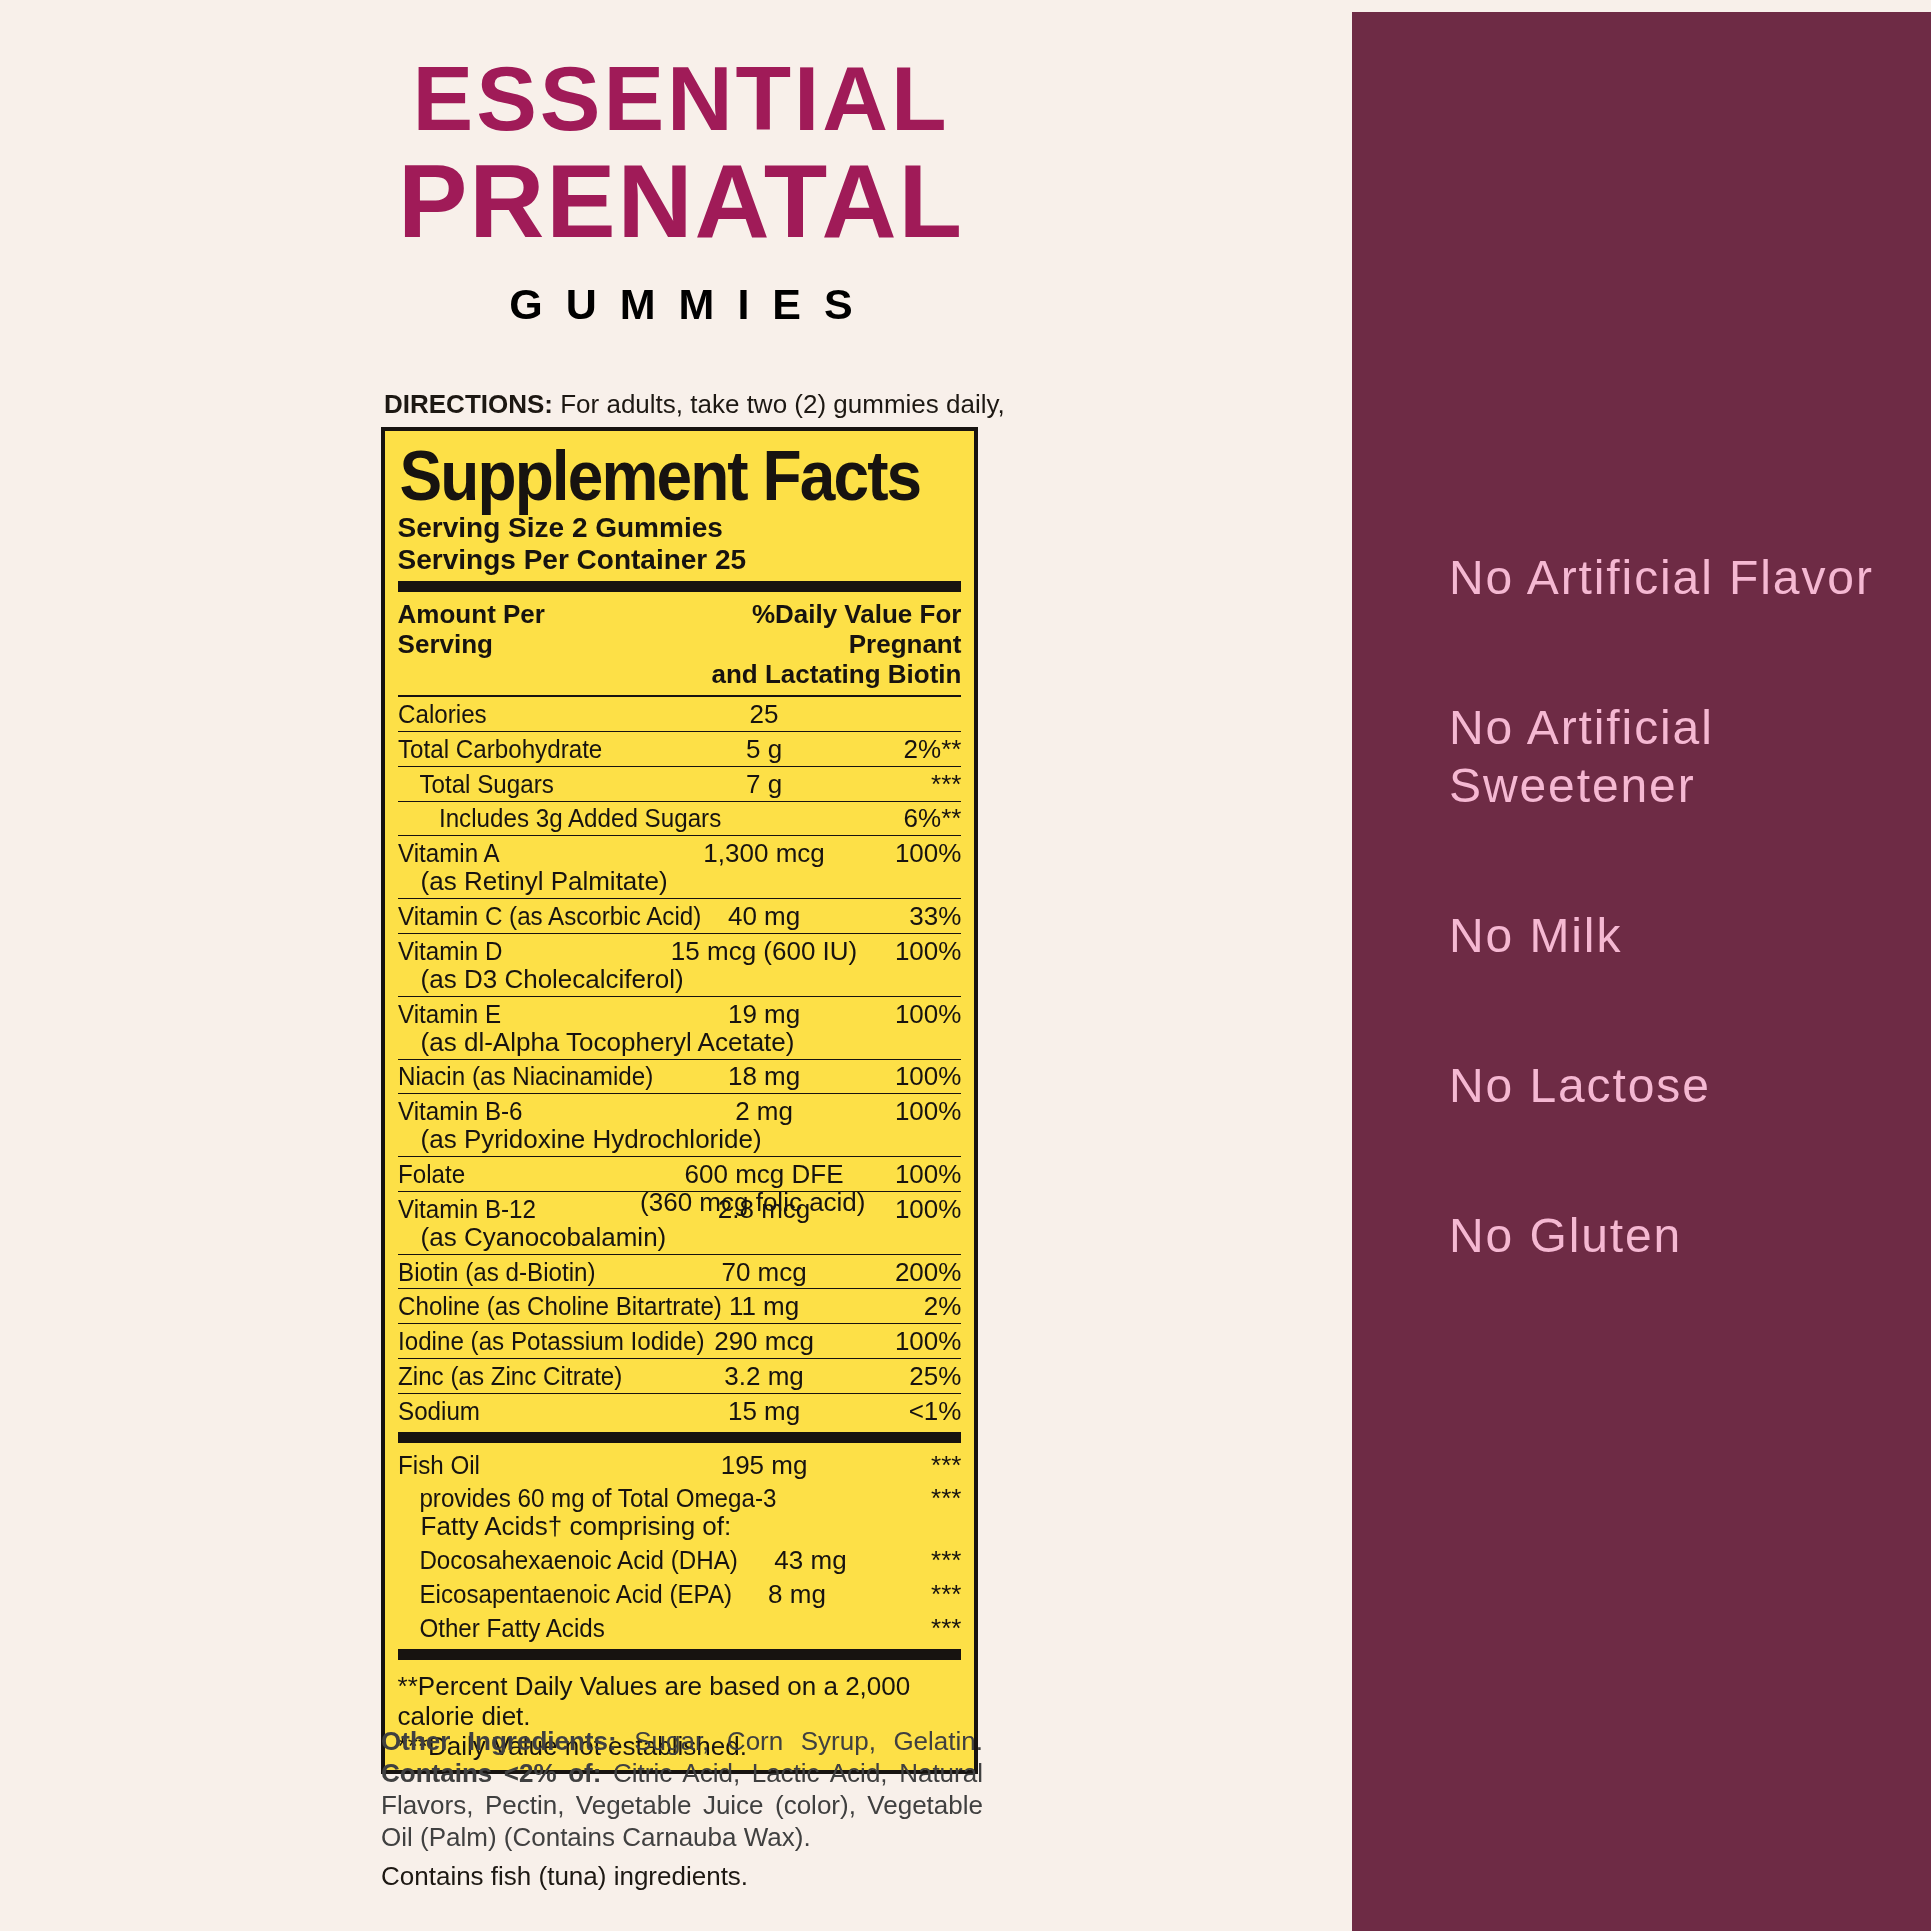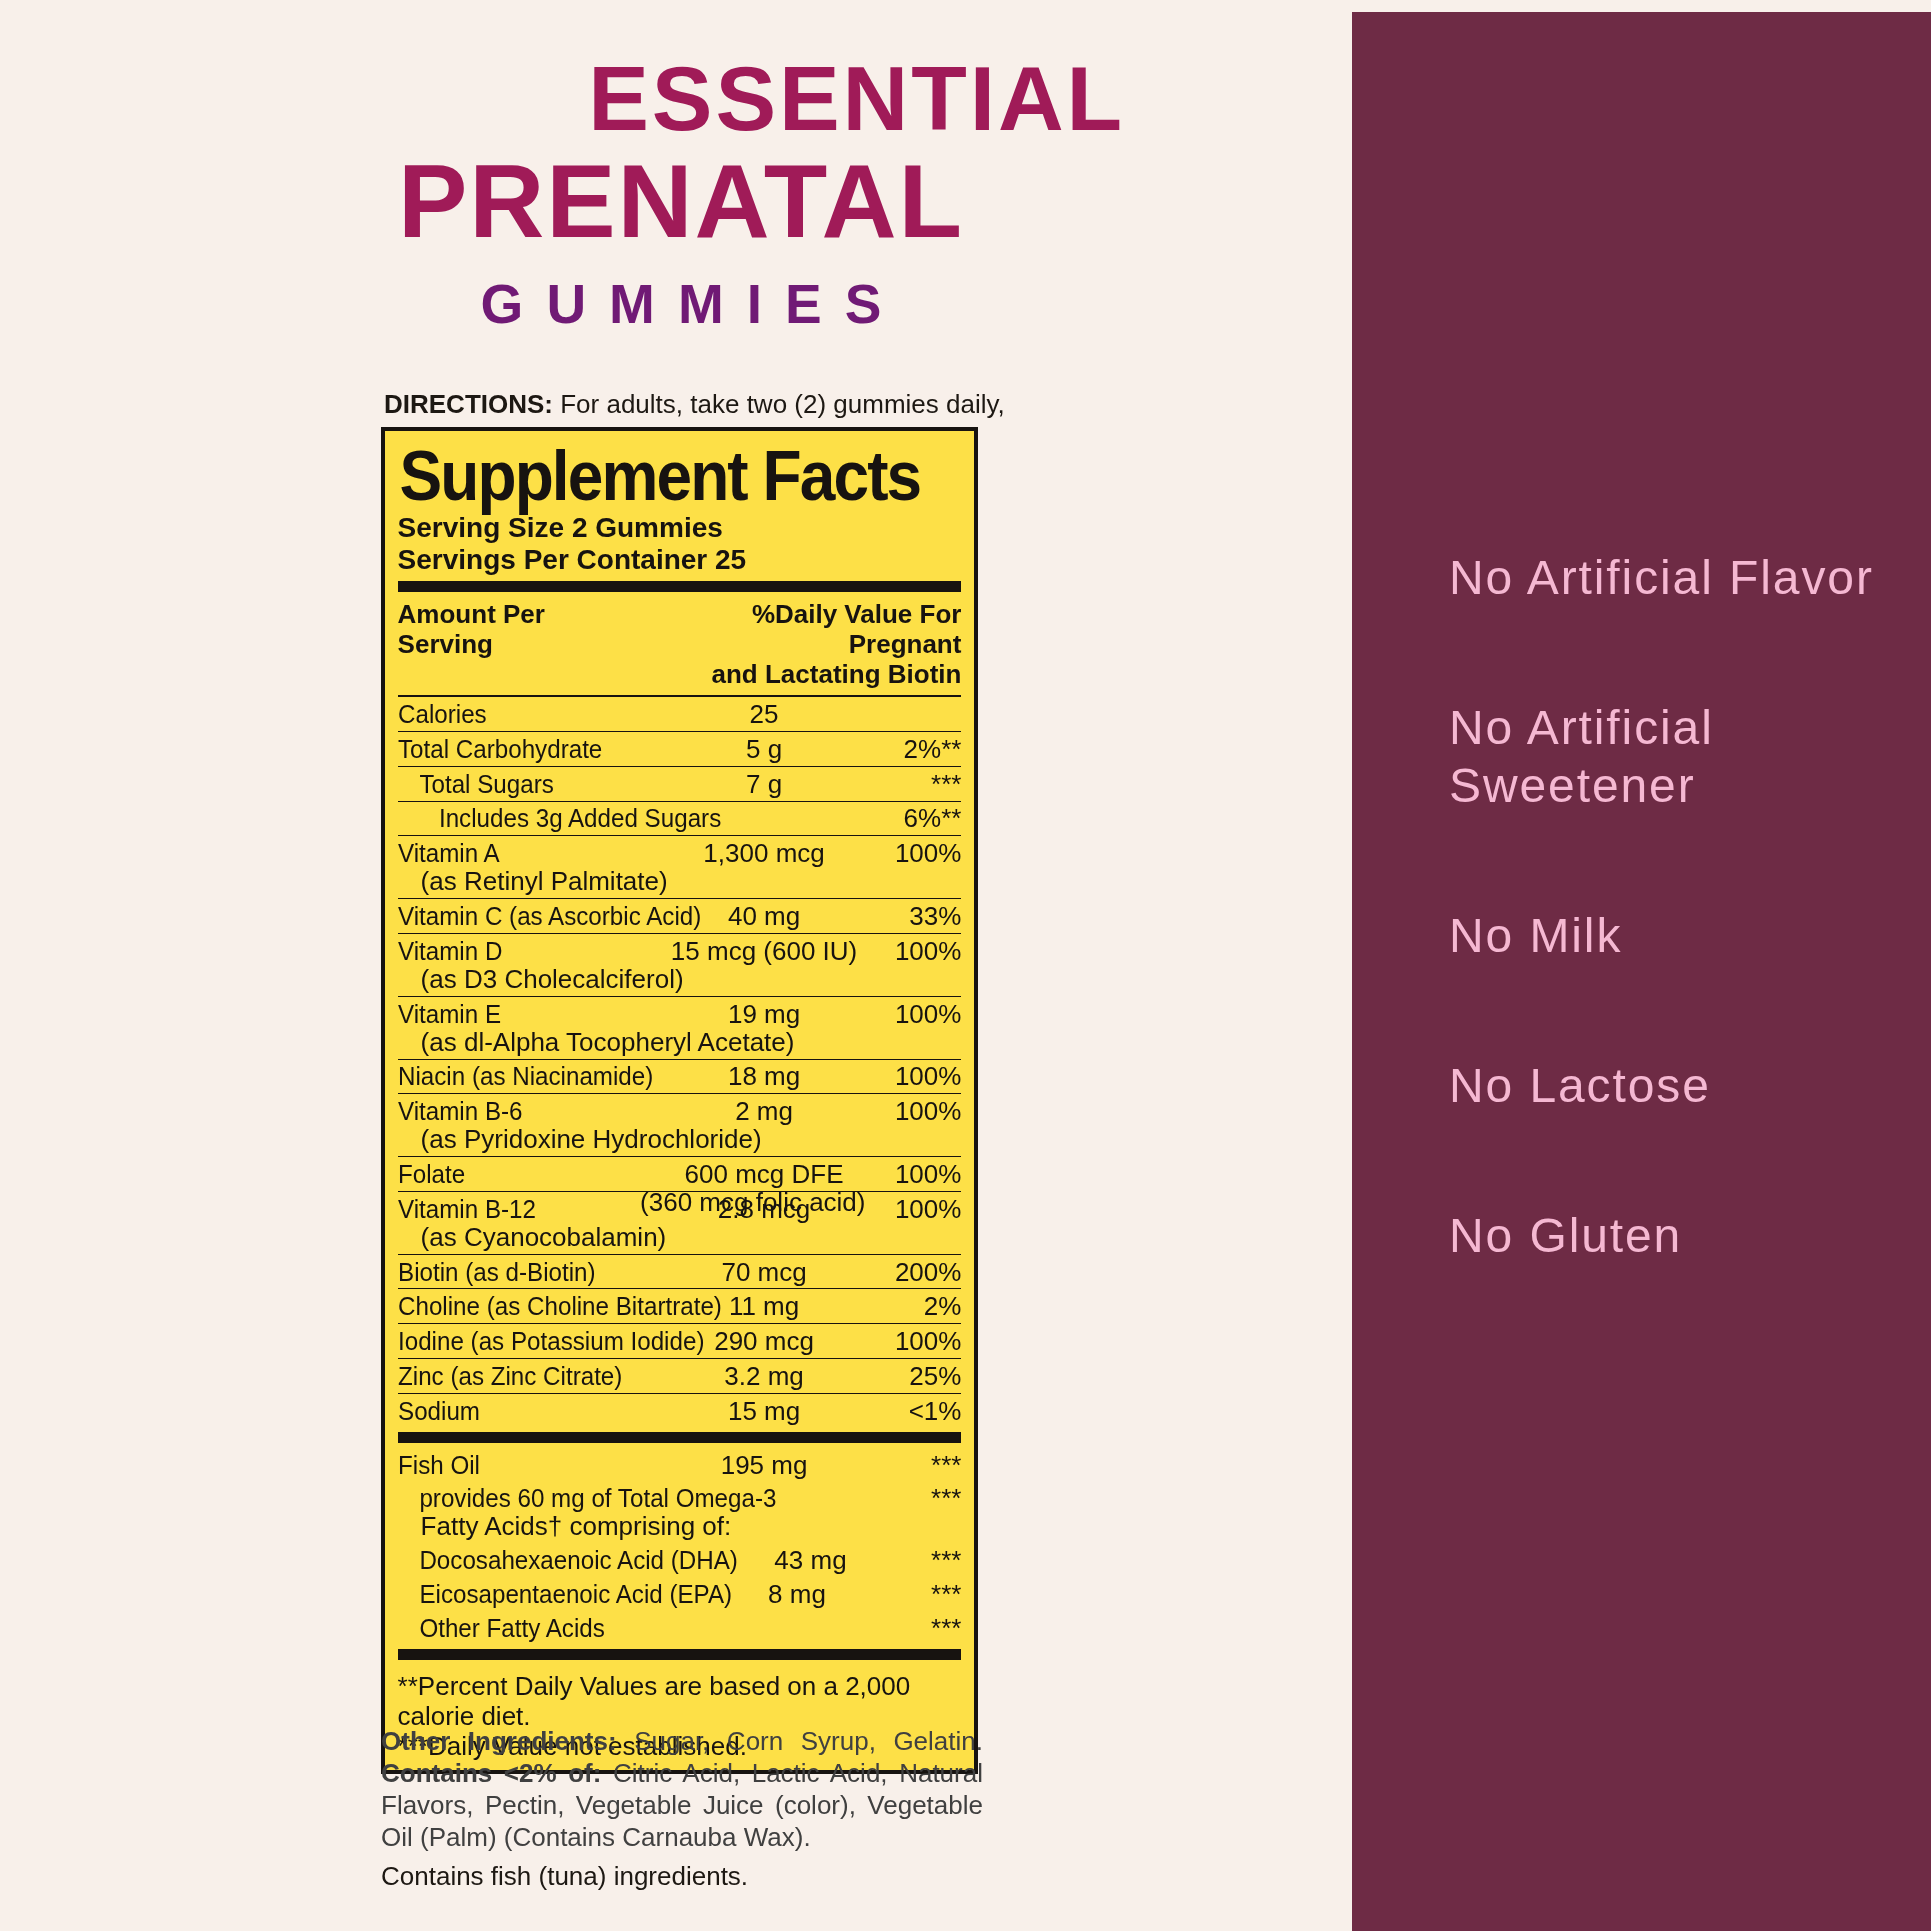--- a/index.html
+++ b/index.html
@@ -2,25 +2,25 @@
 <html><head>
 <meta charset="utf-8">
 <style>
   html,body{margin:0;padding:0;background:#e8e2dd;}
   .screen{position:relative;width:1931px;height:1931px;background:#F8F0EA;overflow:hidden;
           font-family:"Liberation Sans",sans-serif;color:#171310;}
 
   
   .brand{position:absolute;left:237px;top:0;width:888px;text-align:center;}
   .brand-line1{position:absolute;left:0;top:50px;width:100%;font-size:91px;font-weight:700;
-               letter-spacing:2.9px;color:#A01B58;line-height:97px;text-align:right;}
+               letter-spacing:2.9px;color:#A01B58;line-height:97px;}
   .brand-line2{position:absolute;left:0;top:147px;width:100%;font-size:104px;font-weight:700;
                letter-spacing:1.9px;color:#A01B58;line-height:108px;}
-  .brand-line3{position:absolute;left:0;top:274px;width:100%;font-size:55px;font-weight:700;
-               letter-spacing:23px;text-indent:23px;color:#701a75;line-height:60px;}
+  .brand-line3{position:absolute;left:0;top:274px;width:100%;font-size:43px;font-weight:700;
+               letter-spacing:23px;text-indent:23px;color:#000000;line-height:60px;}
 
   
   .directions{position:absolute;left:384px;top:359px;width:666px;font-size:26px;line-height:39px;color:#1d1813;}
   .directions b{font-weight:700;}
 
   
   .sf-box{position:absolute;left:381px;top:427px;width:597px;box-sizing:border-box;
           border:4.8px solid #171310;padding:5.8px 12.6px 9.7px;background:#fde047;}
   .sf-title{font-size:64px;font-weight:900;letter-spacing:-1.9px;line-height:66px;
             transform:scale(1,1.1);transform-origin:left top;white-space:nowrap;margin:1.9px 0 7.7px 1.9px;}

